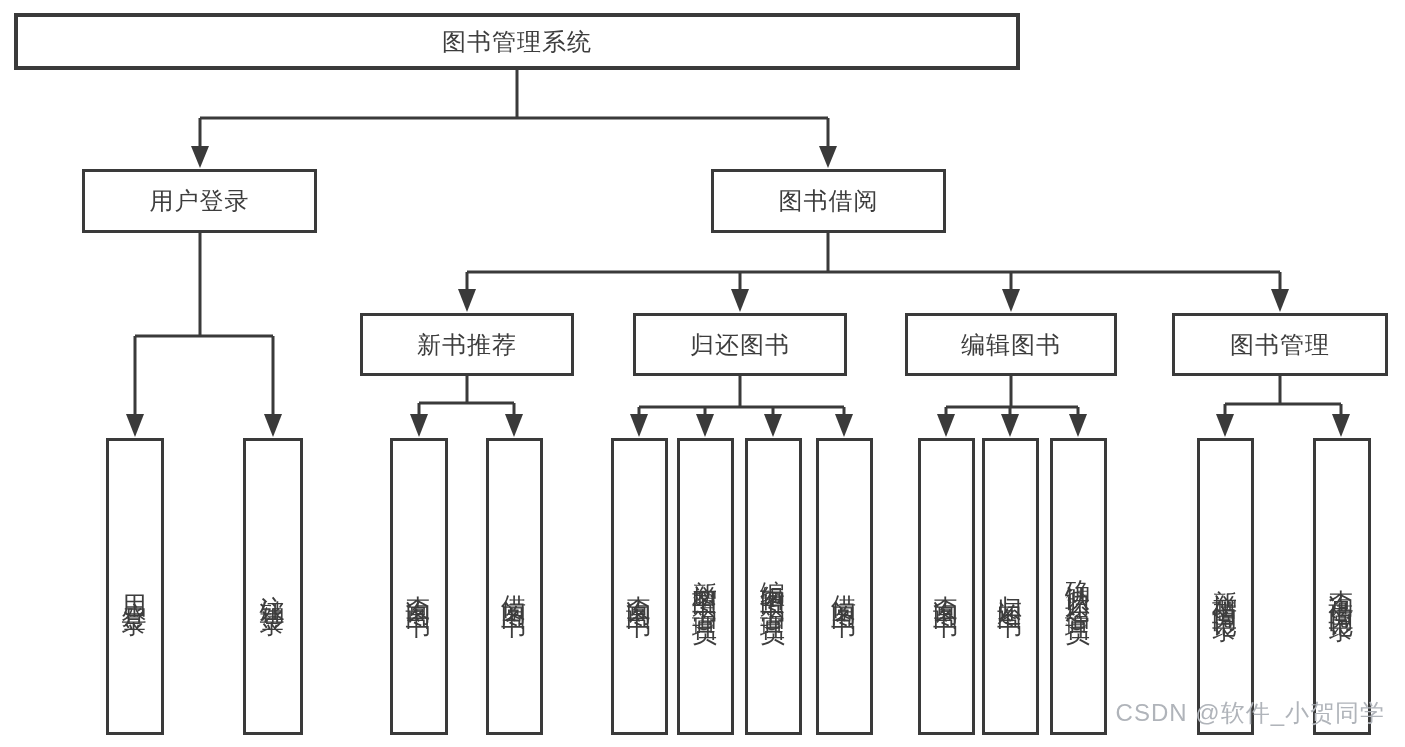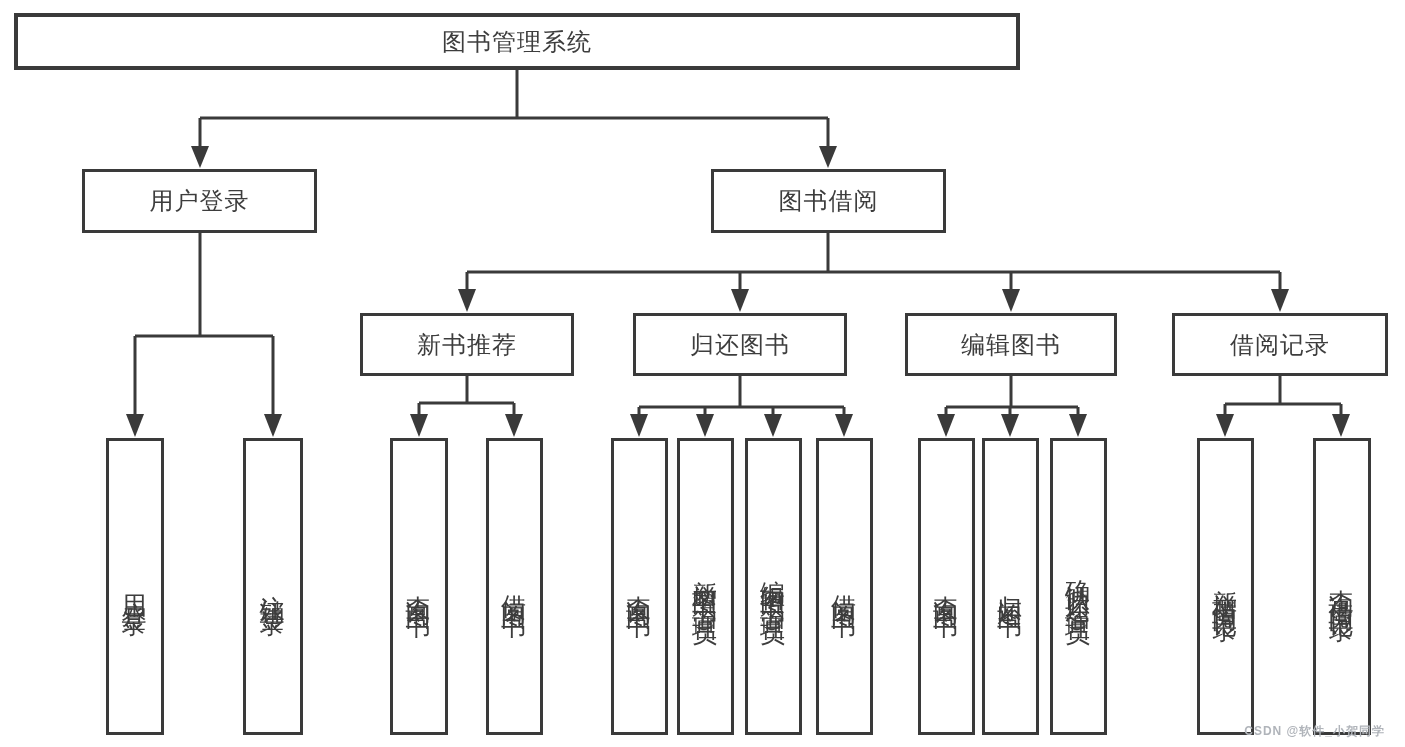--- a/index.html
+++ b/index.html
@@ -57,26 +57,25 @@
   .box.v {
     writing-mode: vertical-rl;
     text-orientation: mixed;
     font-size: 25px;
     letter-spacing: 6px;
     white-space: normal;
   }
   .watermark {
     position: absolute;
     right: 20px;
-    bottom: 7px;
-    font-size: 12px;
+    bottom: 18px;
+    font-size: 24px;
     color: var(--watermark);
     letter-spacing: 1px;
     pointer-events: none;
-    font-weight: bold;
   }
 </style>
 </head>
 <body>
 
 <div class="canvas">
 
   <svg class="connectors" viewBox="0 0 1405 747" xmlns="http://www.w3.org/2000/svg" aria-hidden="true">
 
     <path d="M517 70 V118 M200 118 H828 M200 118 V148 M828 118 V148"></path>
@@ -114,21 +113,21 @@
   </svg>
 
   <div class="box root" style="left:14px;top:13px;width:1006px;height:57px">图书管理系统</div>
 
   <div class="box" style="left:82px;top:169px;width:235px;height:64px">用户登录</div>
   <div class="box" style="left:711px;top:169px;width:235px;height:64px">图书借阅</div>
 
   <div class="box" style="left:360px;top:313px;width:214px;height:63px">新书推荐</div>
   <div class="box" style="left:633px;top:313px;width:214px;height:63px">归还图书</div>
   <div class="box" style="left:905px;top:313px;width:212px;height:63px">编辑图书</div>
-  <div class="box" style="left:1172px;top:313px;width:216px;height:63px">借阅记录</div>
+  <div class="box" style="left:1172px;top:313px;width:216px;height:63px">图书管理</div>
 
   <div class="box v" style="left:106px;top:438px;width:58px;height:297px">用户登录</div>
   <div class="box v" style="left:243px;top:438px;width:60px;height:297px">注销登录</div>
 
   <div class="box v" style="left:390px;top:438px;width:58px;height:297px">查询图书</div>
   <div class="box v" style="left:486px;top:438px;width:57px;height:297px">借阅图书</div>
 
   <div class="box v" style="left:611px;top:438px;width:57px;height:297px">查询图书</div>
   <div class="box v" style="left:677px;top:438px;width:57px;height:297px">新增图书（管理员）</div>
   <div class="box v" style="left:745px;top:438px;width:57px;height:297px">编辑图书（管理员）</div>

